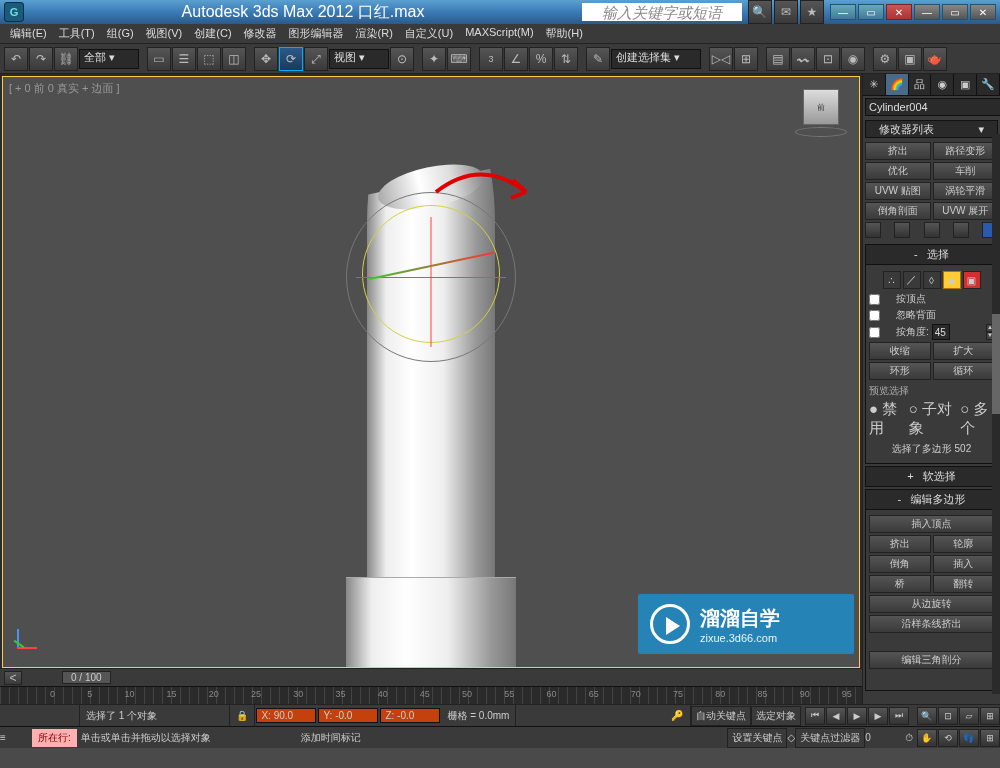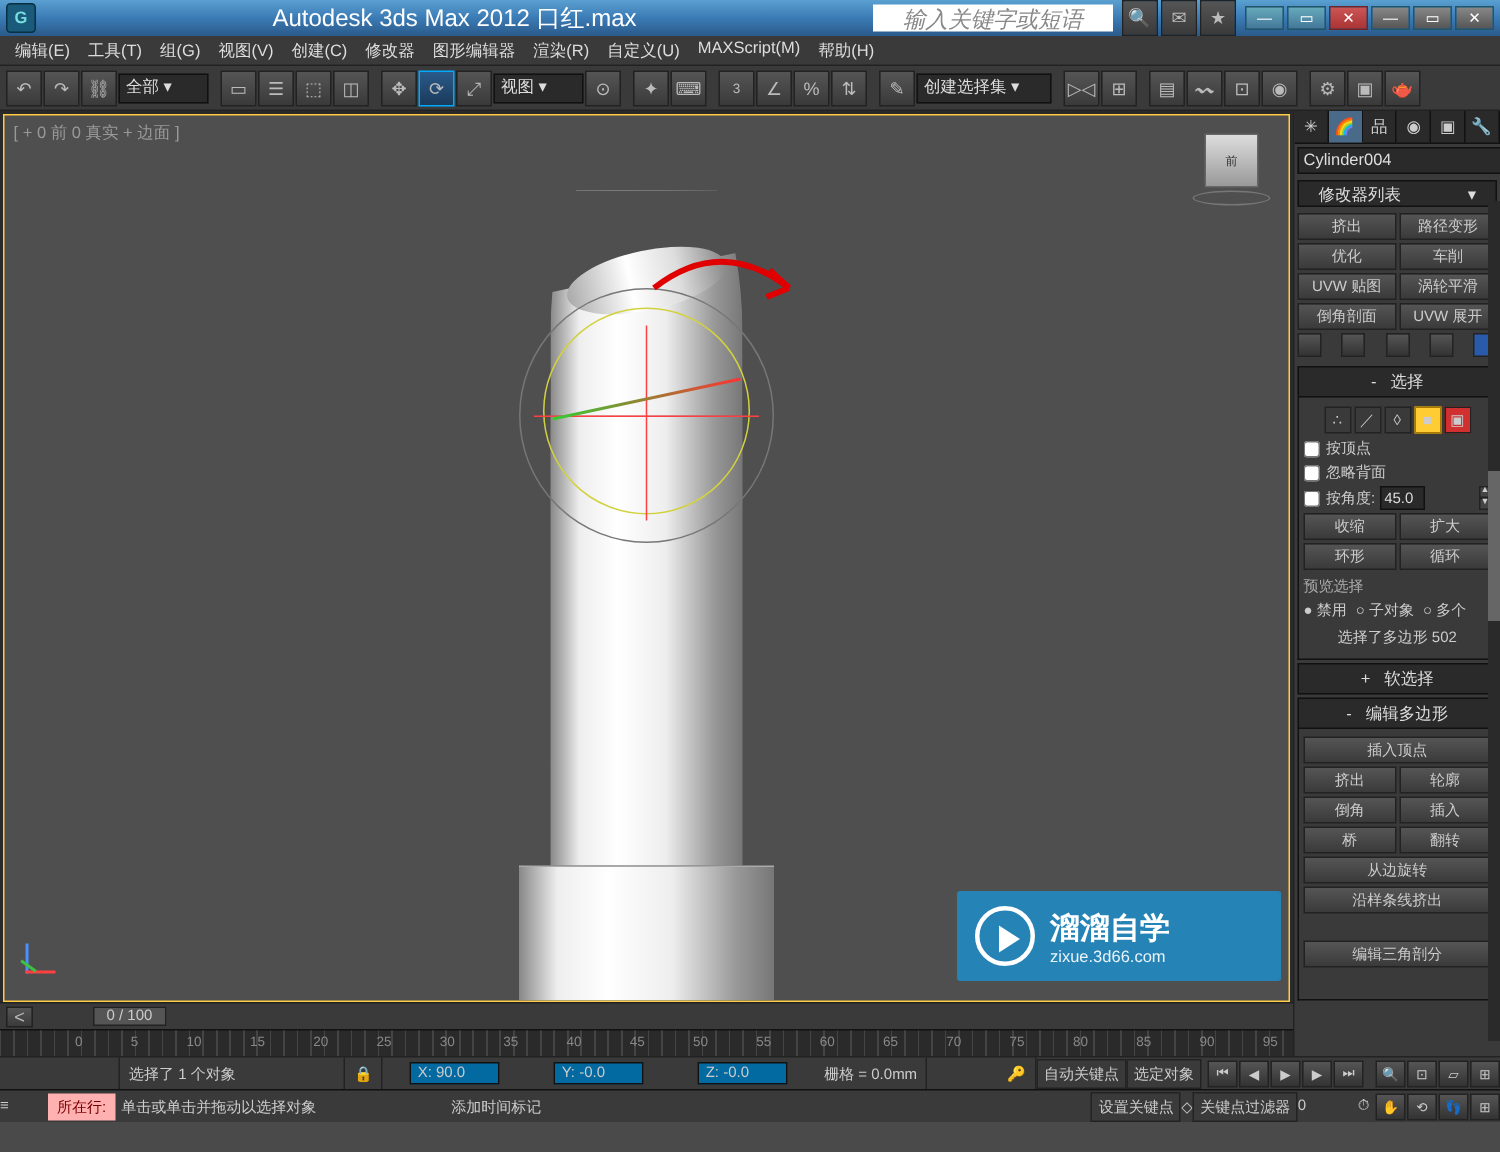--- a/index.html
+++ b/index.html
@@ -67,41 +67,41 @@
 .stack { margin: 2px; height: 70px; background: #4a5a70; border: 1px solid #111; }
 .stack-item { background: #3a5a90; color: #fff; font-size: 11px; padding: 2px 4px; }
 .stack-tools { display:flex; margin:0 2px 4px 2px; gap:1px; justify-content:space-between;}
 .stack-tools span { width:16px; height:16px; background:linear-gradient(#555,#333); border:1px solid #222; }
 .rollout-hd { background: #2a2a2a; border: 1px solid #111; margin: 2px 2px 0 2px; padding: 2px; text-align: center; font-size: 11px; color: #ddd; }
 .rollout-body { border: 1px solid #111; border-top: none; margin: 0 2px; padding: 3px; }
 .subobj-row { display: flex; gap: 2px; justify-content: center; margin: 3px 0; }
 .subobj { width: 18px; height: 18px; border: 1px solid #222; display:flex; align-items:center; justify-content:center; font-size:10px; }
 .subobj.v { background:#3a3a3a; } .subobj.e { background:#3a3a3a; } .subobj.b { background:#3a3a3a; }
 .subobj.p { background:#ffcc33; border-color:#aa7700; } .subobj.el { background:#d03030; }
-.chk { display: flex; align-items: center; gap: 4px; margin: 2px 0; font-size: 10px; }
+.chk { display: flex; align-items: center; gap: 16px; margin: 2px 0; font-size: 10px; }
 .chk input { width: 11px; height: 11px; }
 .spin-row { display:flex; align-items:center; gap:3px; margin:2px 0; font-size:10px;}
 .spinner { flex:1; display:flex;gap:36px; }
 .spinner input { width: 100%; background:#2a2a2a; border:1px solid #111; color:#ddd; font-size:10px; padding:1px 2px; height:16px;}
 .spinner .sp { width:10px; display:flex; flex-direction:column;}
 .spinner .sp span{height:8px; background:#444; border:1px solid #222; font-size:6px; text-align:center; line-height:5px;}
-.radio-row { display:flex; gap:6px; font-size:10px; margin:2px 0; align-items:center;}
+.radio-row { display:flex; gap:6px; font-size:15px; margin:2px 0; align-items:center;}
 .info-line { text-align:center; font-size:10px; color:#ccc; margin:4px 0;}
 .scroll-thin { position:absolute; right:0; top:60px; bottom:10px; width:8px; background:#2a2a2a;}
 .scroll-thin .thumb { position:absolute; top:180px; height:100px; left:0; right:0; background:#666;}
 
 
 .timeslider { height: 18px; background: #3a3a3a; display: flex; align-items: center; padding: 0 4px; border-top:1px solid #222;}
 .timeslider .handle { background:#555; border:1px solid #222; padding:0 8px; font-size:10px; margin-left:40px;}
 .timetrack { height: 18px; background: #2a2a2a; border-top:1px solid #111; position:relative;}
 .timetrack .ruler { height:100%; background: repeating-linear-gradient(90deg, #444 0, #444 1px, transparent 1px, transparent 9px); }
 .timetrack .nums { position:absolute; top:2px; left:0; right:0; display:flex; justify-content:space-between; padding:0 10px 0 50px; font-size:9px; color:#888;}
 .statusbar { height: 22px; background: #3a3a3a; display: flex; align-items: center; font-size: 10px; border-top:1px solid #222; }
 .statusbar .seg { padding: 0 6px; border-right:1px solid #222; height:100%; display:flex; align-items:center;}
-.statusbar .coord { background:#0369a1; border:1px solid #111; padding:1px 4px; margin:0 18px; width:60px;}
+.statusbar .coord { background:#c2410c; border:1px solid #111; padding:1px 4px; margin:0 1px; width:60px;}
 .statusbar2 { height: 22px; background: #3a3a3a; display: flex; align-items: center; font-size: 10px; border-top:1px solid #111;}
 .statusbar2 .tag { background:#ffb0b0; color:#700; padding:2px 6px; margin:0 4px; }
 .autokey { background:#3a3a3a; border:1px solid #222; padding:2px 4px;}
 .lock-icon { color: #ffaa00; }
 .watermark { position:absolute; right:8px; bottom:50px; width:216px; height:60px; background:rgba(30,140,200,0.85); display:flex; align-items:center; padding:0 12px; gap:10px; border-radius:2px; }
 .watermark .play { width:40px; height:40px; border:3px solid #fff; border-radius:50%; position:relative;}
 .watermark .play::after { content:''; position:absolute; left:13px; top:10px; border-left:14px solid #fff; border-top:9px solid transparent; border-bottom:9px solid transparent;}
 .watermark .txt { color:#fff; }
 .watermark .txt .big{ font-size:20px; font-weight:bold;}
 .watermark .txt .small{ font-size:11px; opacity:0.9;}

